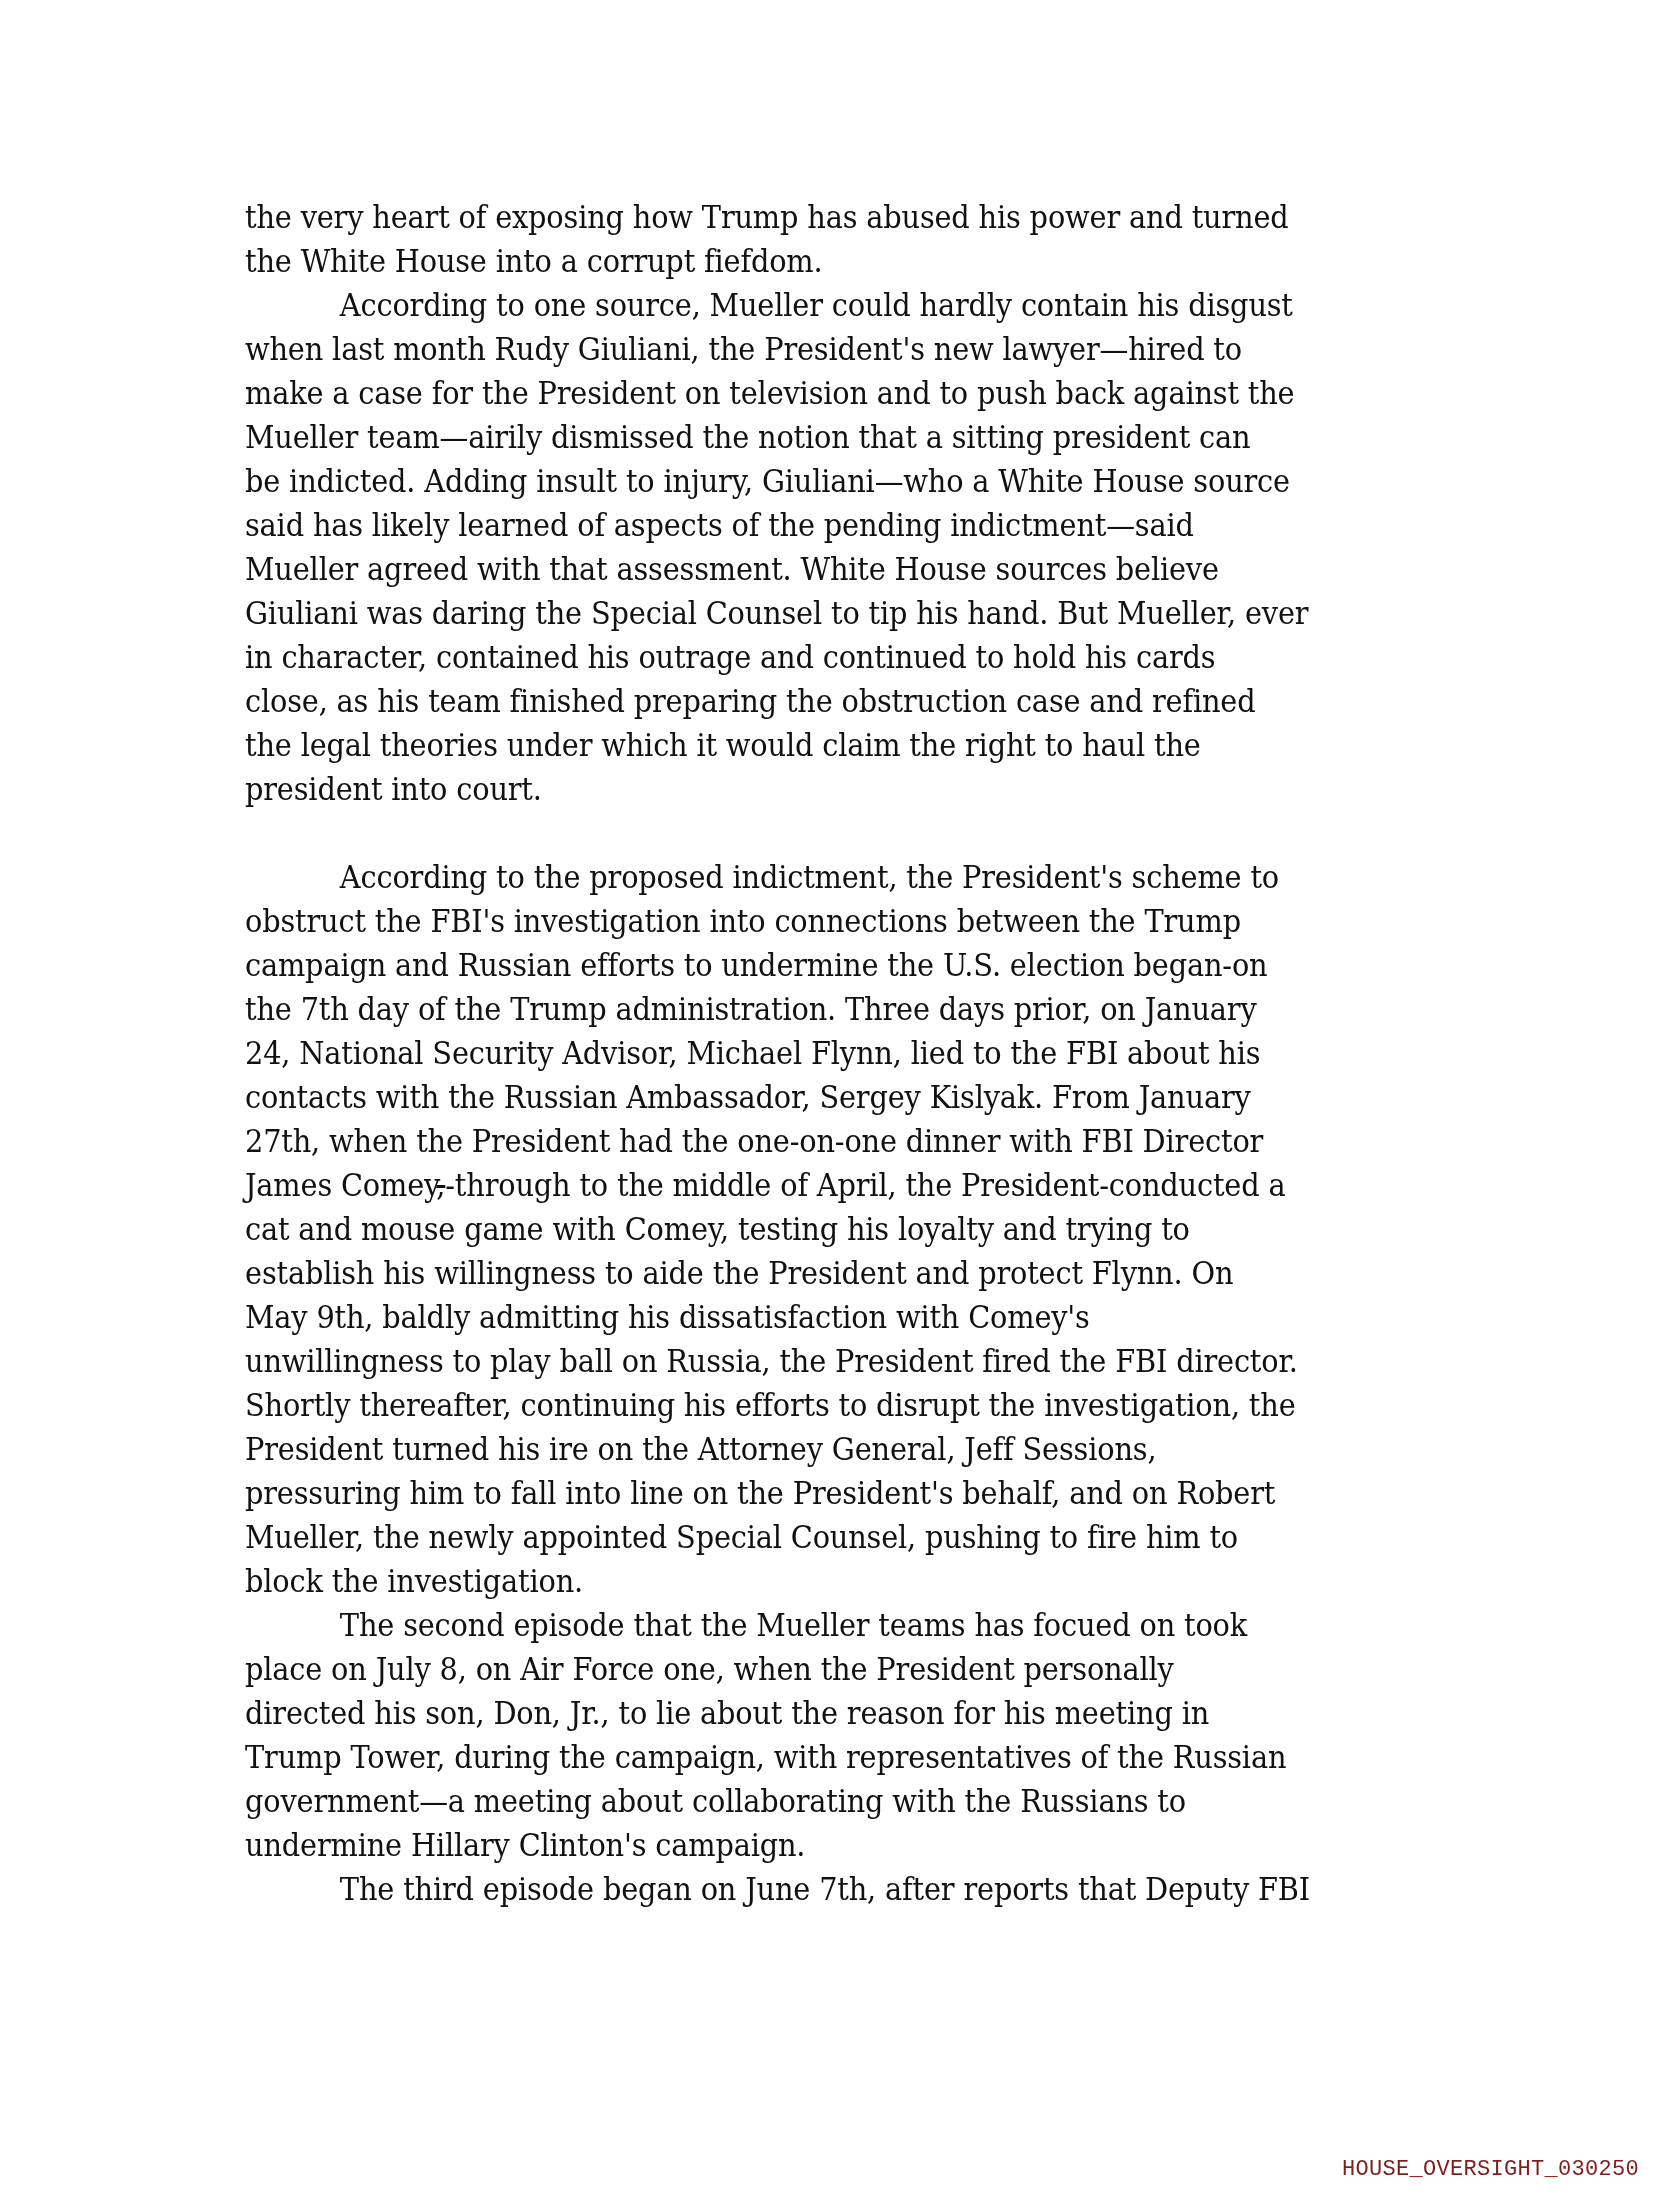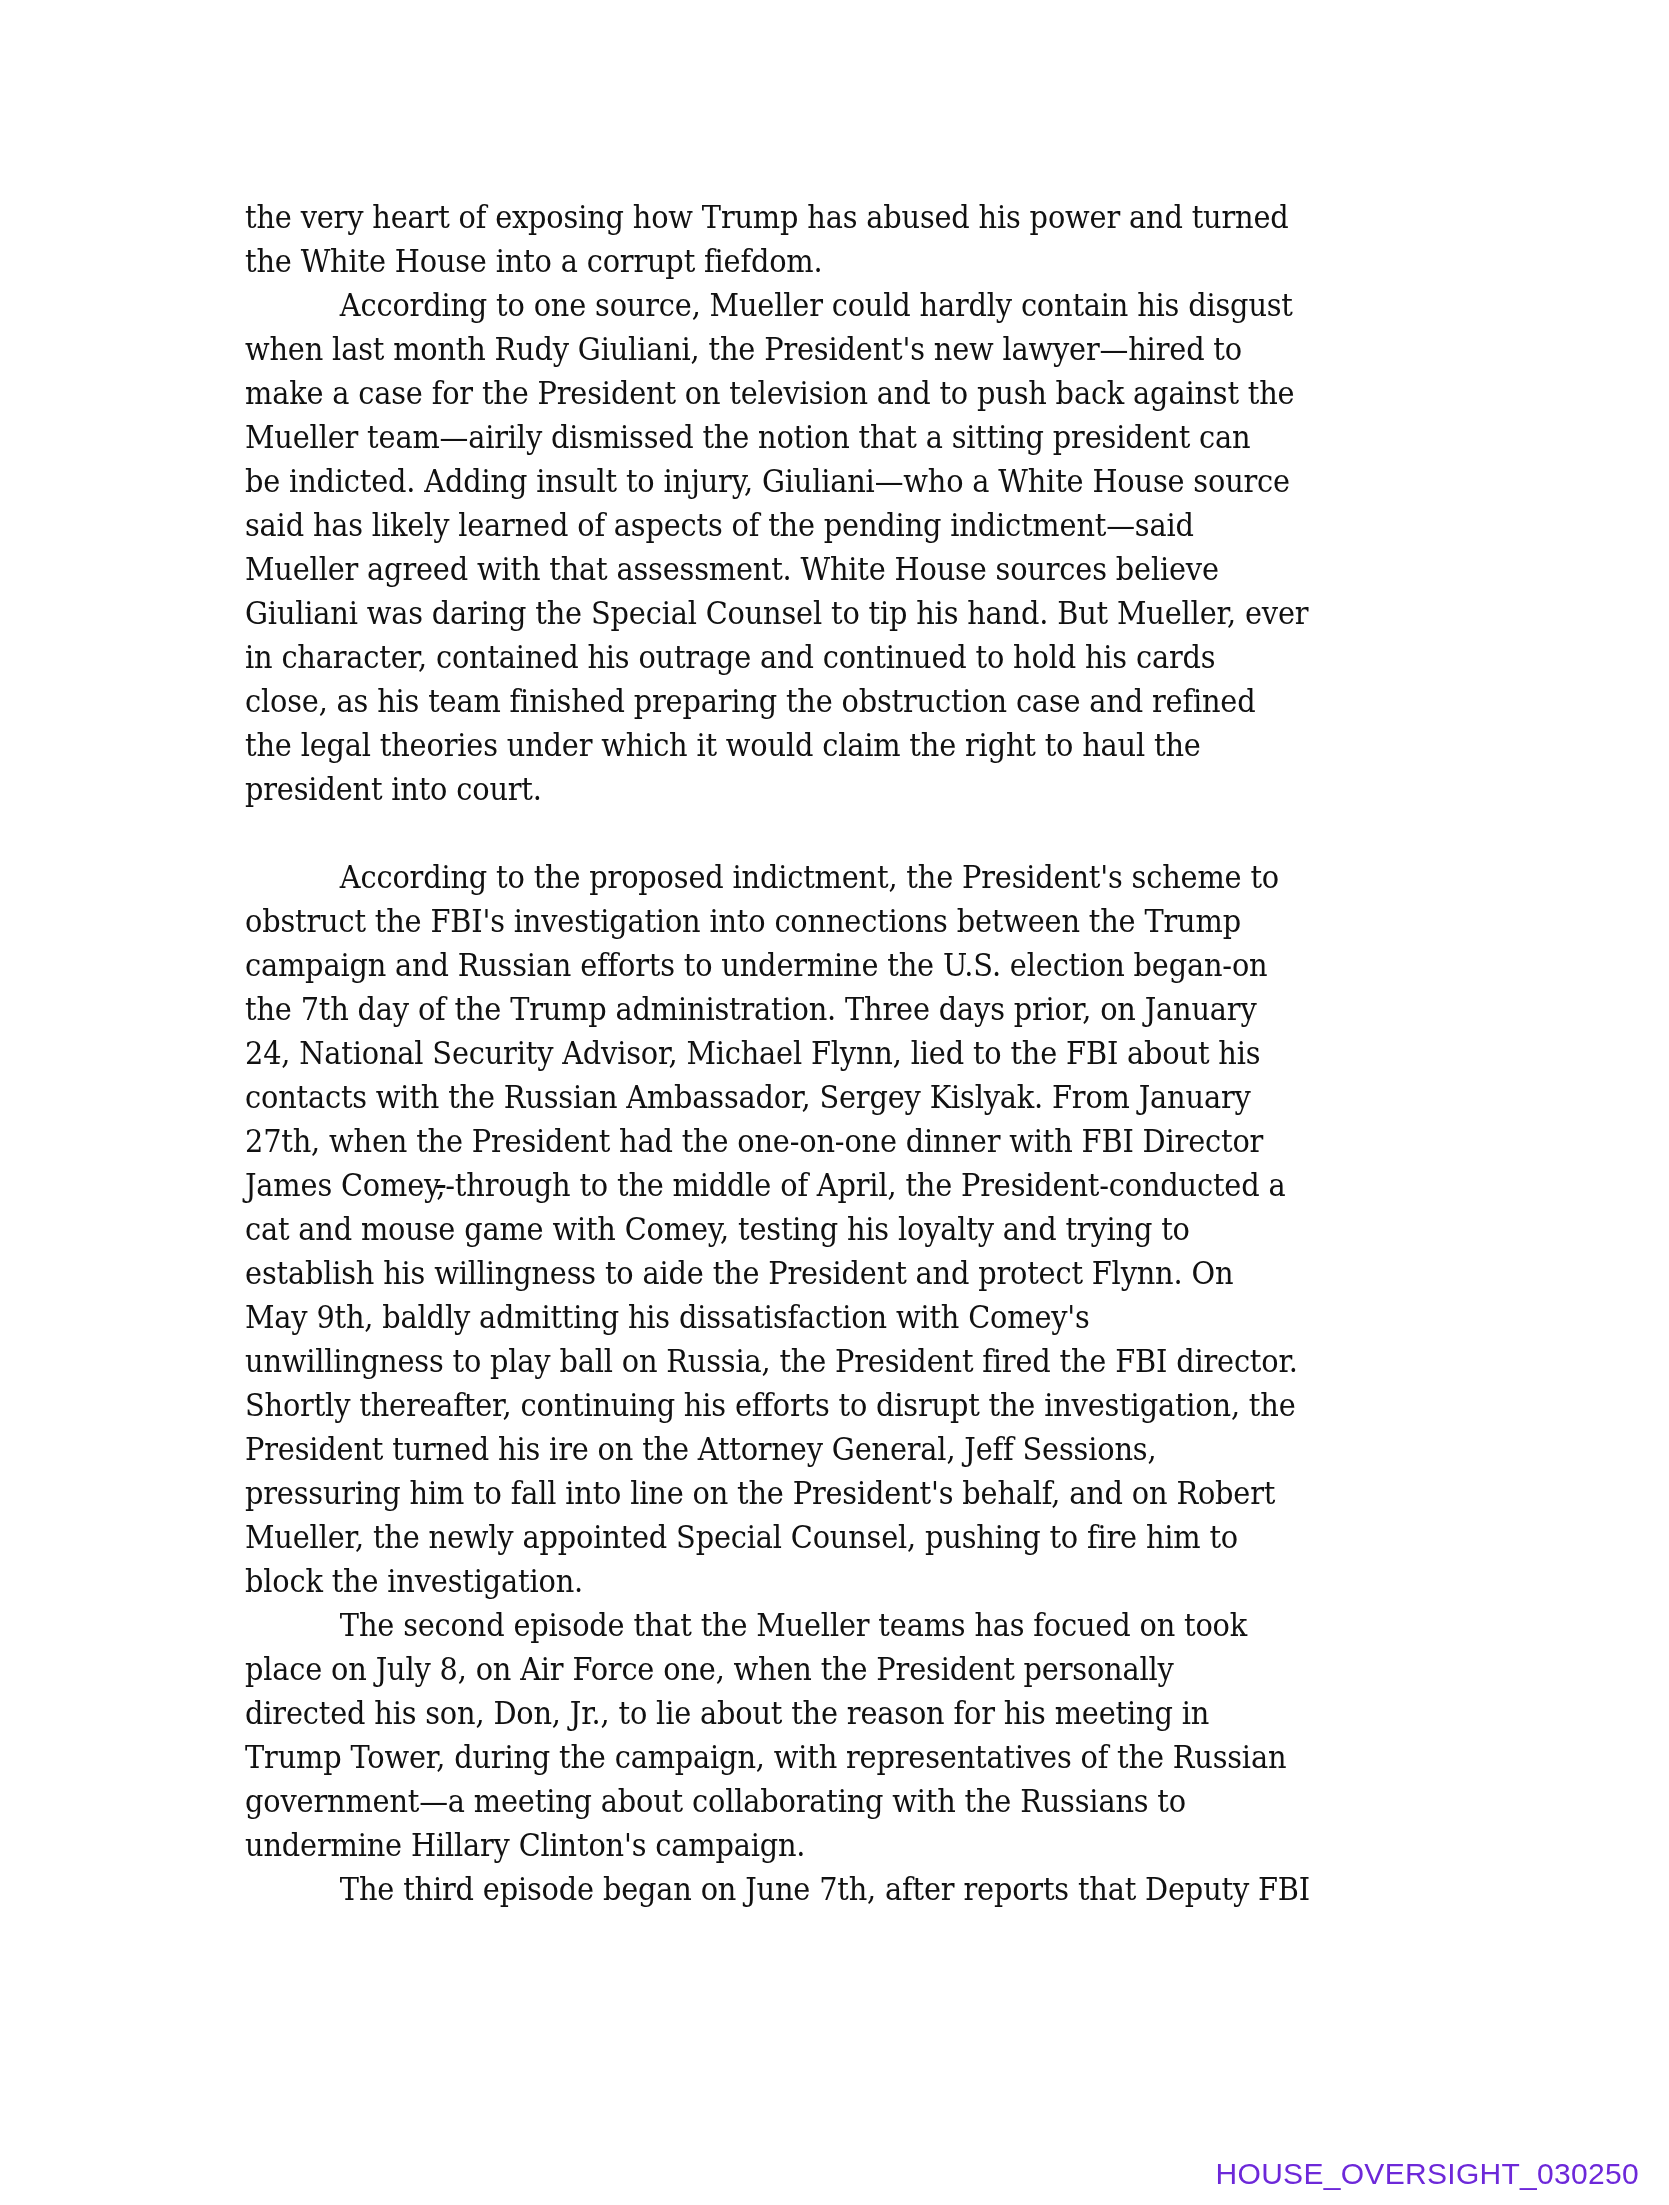--- a/index.html
+++ b/index.html
@@ -11,21 +11,21 @@
     font-size: 31px; line-height: 44px; color: #111111;
     transform: scaleX(0.93); transform-origin: left top;
     letter-spacing: -0.2px;
   }
   .line { white-space: nowrap; height: 44px; }
   .line.indent { padding-left: 102px; }
   .gap { height: 44px; }
   .strike { text-decoration: line-through; }
   .footer {
     position: absolute; right: 30px; top: 2157px;
-    font-family: Liberation Sans, sans-serif; font-size: 30px; color: #6d28d9;
+    font-family: Liberation Mono, monospace; font-size: 22px; color: #7f1d1d;
     letter-spacing: 0.3px;
   }
 </style>
 </head>
 <body>
 
 <div class="page">
   <div class="text-block" id="text-block">
       <div class="line">the very heart of exposing how Trump has abused his power and turned</div>
       <div class="line">the White House into a corrupt fiefdom.</div>

